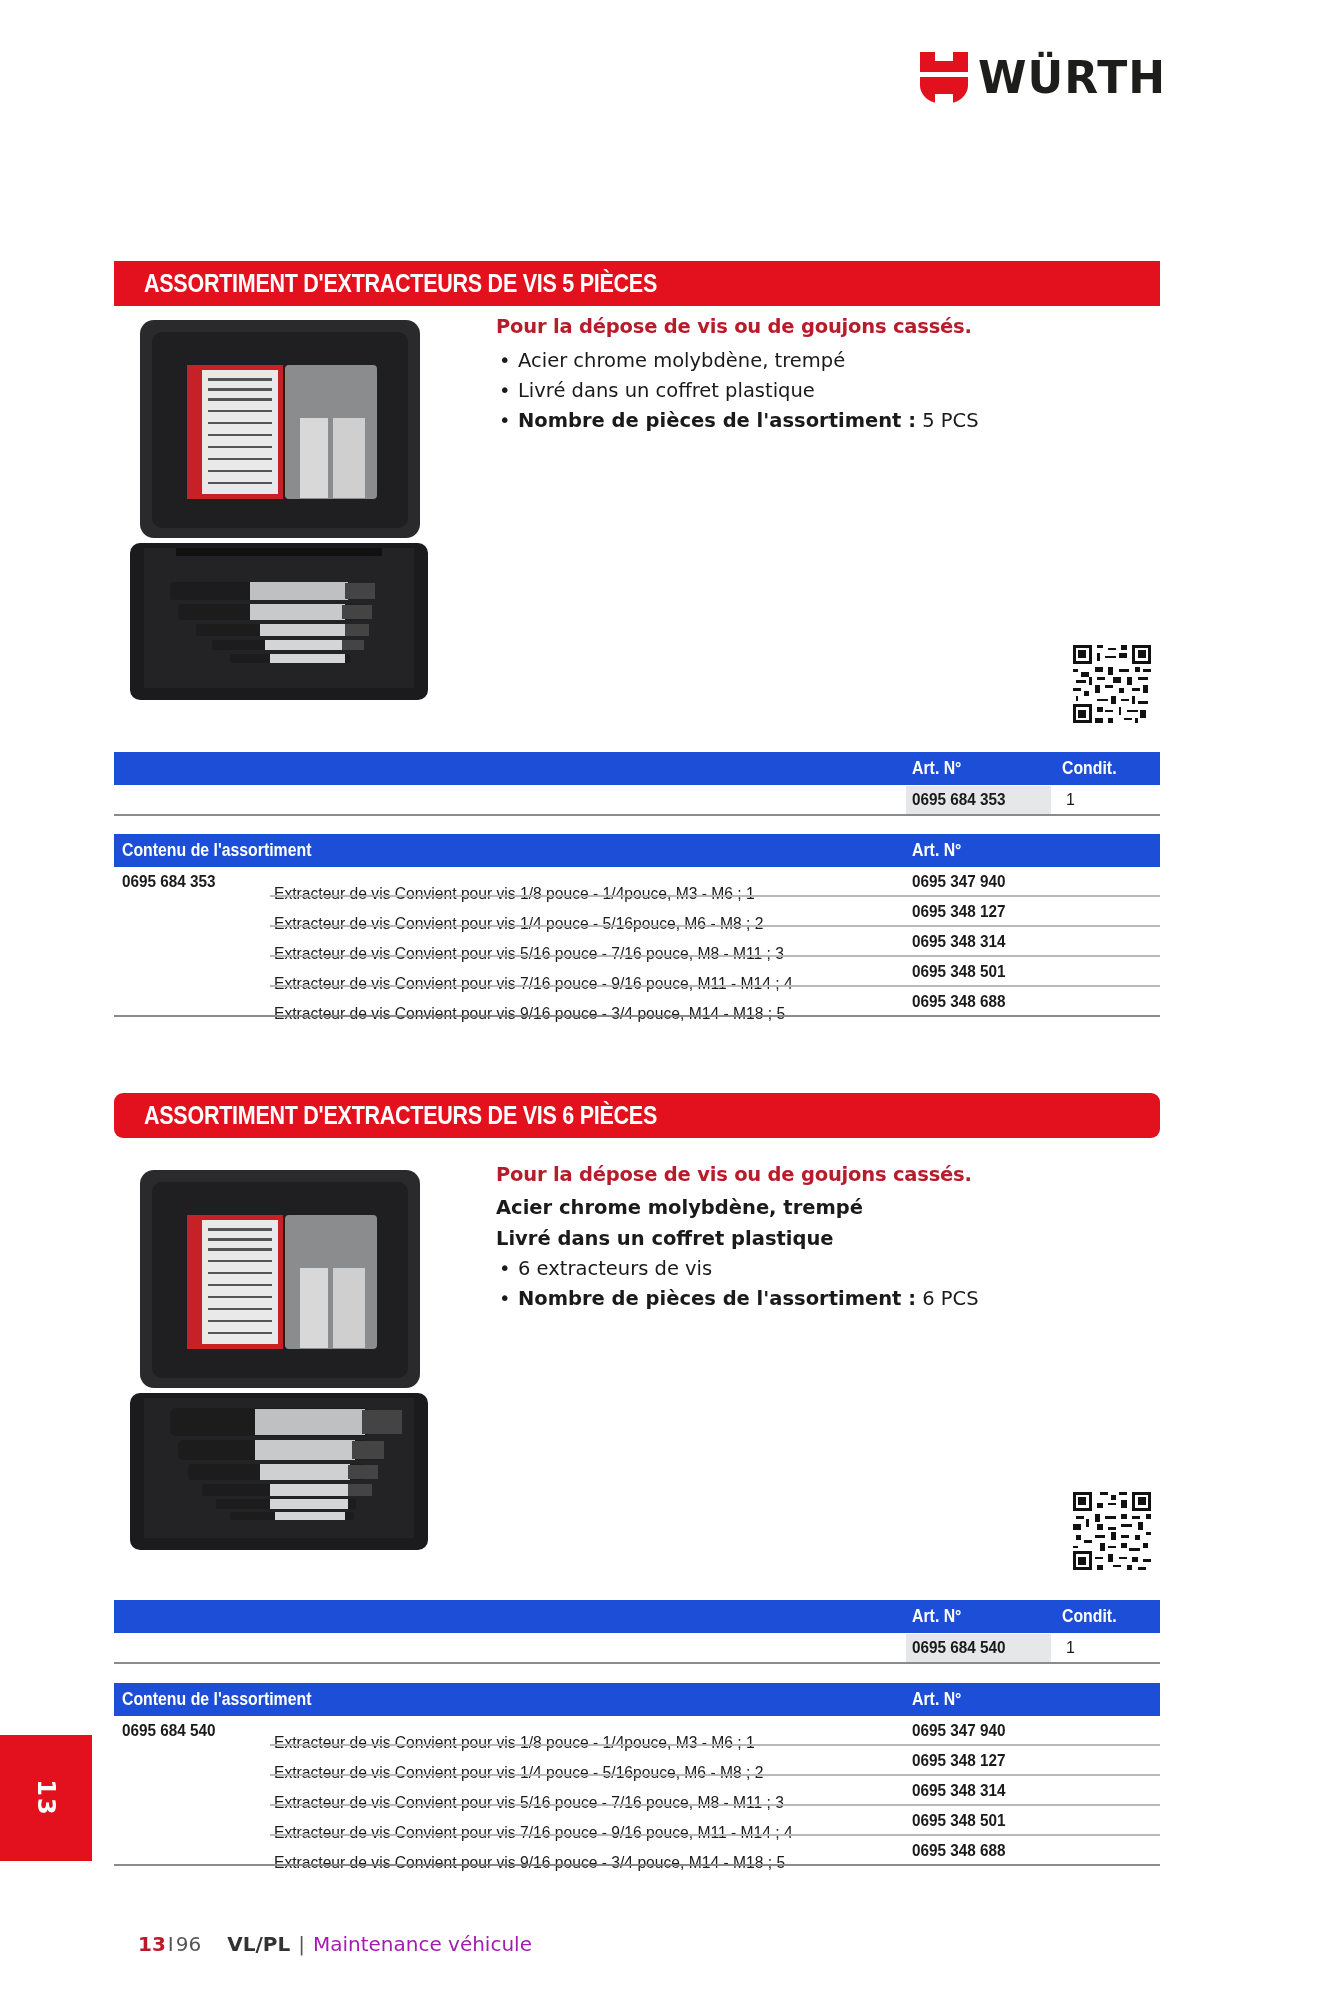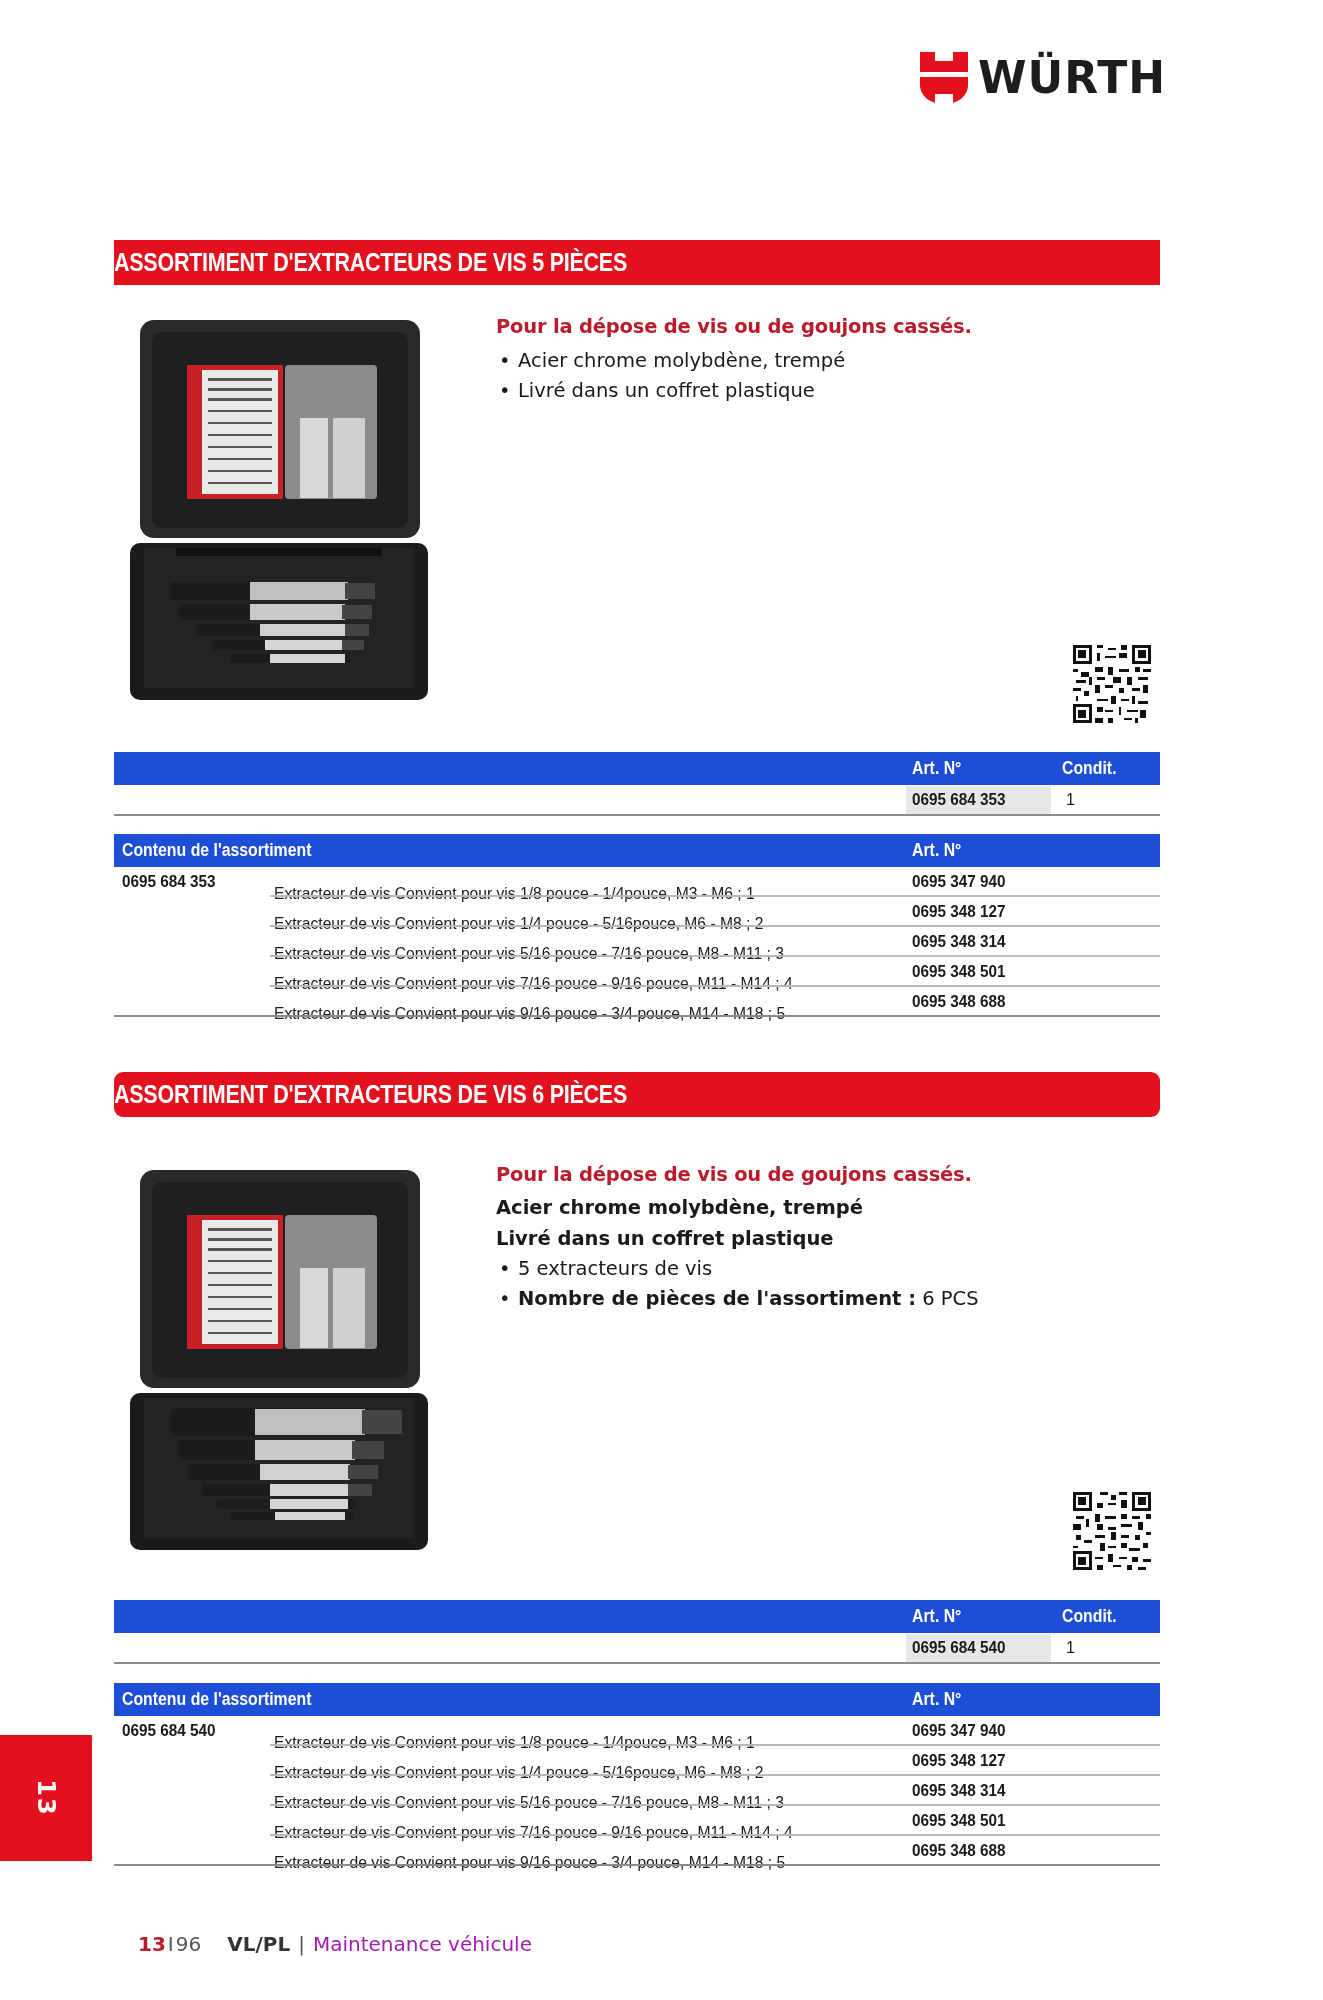--- a/index.html
+++ b/index.html
@@ -4,22 +4,22 @@
 <style>
   * { box-sizing: border-box; margin: 0; padding: 0; }
   html, body { width: 1323px; height: 2000px; background: #ffffff; overflow: hidden; }
   body { position: relative; font-family: "DejaVu Sans", sans-serif; color: #1a1a1a; }
 
   .logo { position: absolute; left: 920px; top: 52px; height: 52px; display: flex; align-items: center; }
   .logo-mark { width: 48px; height: 52px; position: relative; margin-right: 10px; }
   .logo-text { font-family: "DejaVu Sans", sans-serif; font-weight: 700; font-size: 44px; letter-spacing: 1px; color: #1d1d1b; line-height: 52px; }
 
   .section-bar { position: absolute; left: 114px; width: 1046px; height: 45px; background: #e3111d; color: #fff;
-    font-family: "Liberation Sans", sans-serif; font-weight: 700; font-size: 25px; line-height: 45px; 
-    letter-spacing: -0.3px; transform-origin: left; }
+    font-family: "Liberation Sans", sans-serif; font-weight: 700; font-size: 25px; line-height: 45px; padding-left: 30px;
+    letter-spacing: -0.3px; transform-origin: left; margin-top: 21px; }
   .section-bar span { display: inline-block; transform: scaleX(0.86); transform-origin: left center; white-space: nowrap; }
 
   .product-img { position: absolute; left: 130px; width: 298px; height: 382px; }
 
   .desc { position: absolute; left: 496px; width: 560px; }
   .desc-title { font-family: "DejaVu Sans", sans-serif; font-weight: 700; font-size: 19.5px; color: #b81c2b; line-height: 30px; letter-spacing: -0.2px; }
   .desc-line { font-size: 19.5px; line-height: 31px; color: #1a1a1a; }
   .desc-line.bold { font-weight: 700; }
   .desc-bullet { font-size: 19.5px; line-height: 30px; padding-left: 22px; position: relative; color: #1a1a1a; }
   .desc-bullet::before { content: "•"; position: absolute; left: 3px; top: 0; }
@@ -117,20 +117,21 @@
       <rect x="100" y="336" width="120" height="9" rx="3" fill="#1c1c1c"></rect>
         <rect x="140" y="336" width="75" height="9" fill="#d4d5d7"></rect>
     </g>
   </svg>
 </div>
 
 <div class="desc" style="top:312px;">
   <div class="desc-title">Pour la dépose de vis ou de goujons cassés.</div>
   <div class="desc-bullet" style="margin-top:4px;"><span>Acier chrome molybdène, trempé</span></div>
   <div class="desc-bullet"><span>Livré dans un coffret plastique</span></div>
+  <div class="desc-bullet"><span class="b">Nombre de pièces de l'assortiment :</span><span> 5 PCS</span></div>
 </div>
 
 <div class="qr" style="top:645px;">
   <svg width="78" height="78" viewBox="0 0 29 29" shape-rendering="crispEdges">
     <rect width="29" height="29" fill="#fff"></rect>
     <g fill="#111">
       <rect x="0" y="0" width="7" height="7"></rect>
         <rect x="1" y="1" width="5" height="5" fill="#fff"></rect>
         <rect x="2" y="2" width="3" height="3"></rect>
       <rect x="22" y="0" width="7" height="7"></rect>
@@ -270,21 +271,21 @@
       <rect x="100" y="344" width="124" height="8" rx="3" fill="#1c1c1c"></rect>
         <rect x="145" y="344" width="70" height="8" fill="#d4d5d7"></rect>
     </g>
   </svg>
 </div>
 
 <div class="desc" style="top:1160px;">
   <div class="desc-title">Pour la dépose de vis ou de goujons cassés.</div>
   <div class="desc-line bold" style="margin-top:2px;">Acier chrome molybdène, trempé</div>
   <div class="desc-line bold">Livré dans un coffret plastique</div>
-  <div class="desc-bullet"><span>5 extracteurs de vis</span></div>
+  <div class="desc-bullet"><span>6 extracteurs de vis</span></div>
   <div class="desc-bullet"><span class="b">Nombre de pièces de l'assortiment :</span><span> 6 PCS</span></div>
 </div>
 
 <div class="qr" style="top:1492px;">
   <svg width="78" height="78" viewBox="0 0 29 29" shape-rendering="crispEdges">
     <rect width="29" height="29" fill="#fff"></rect>
     <g fill="#111">
       <rect x="0" y="0" width="7" height="7"></rect>
         <rect x="1" y="1" width="5" height="5" fill="#fff"></rect>
         <rect x="2" y="2" width="3" height="3"></rect>

